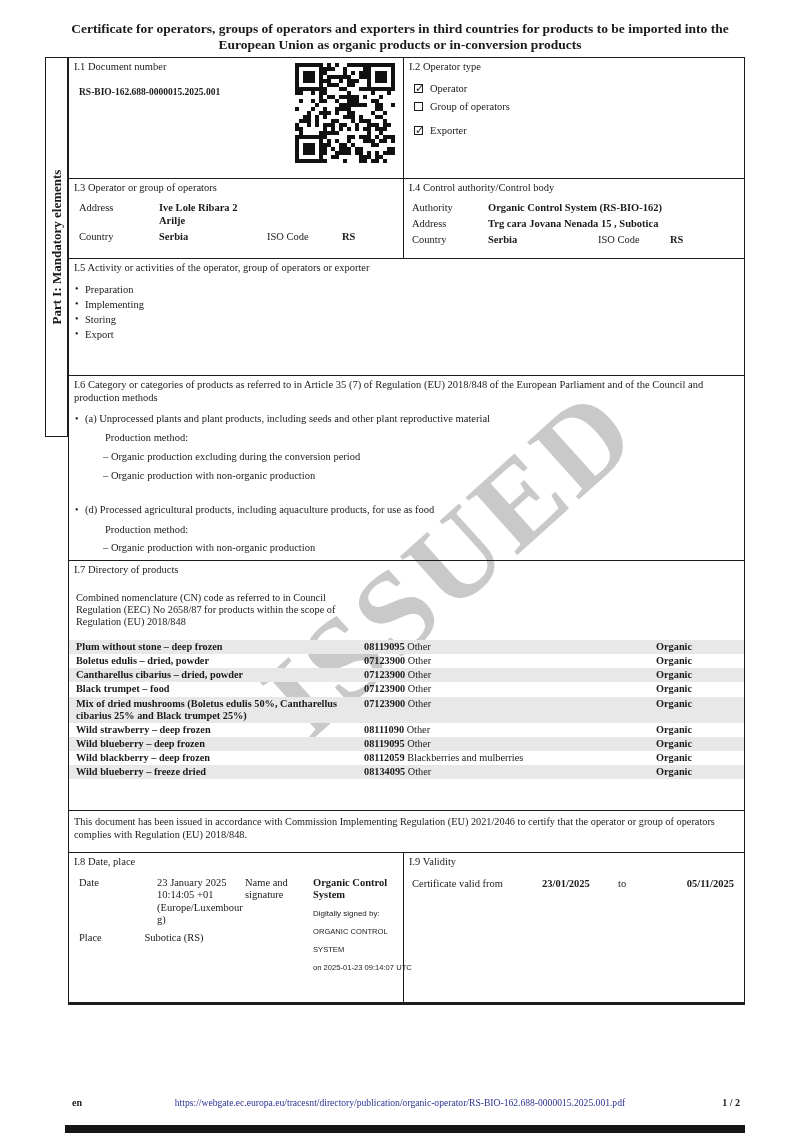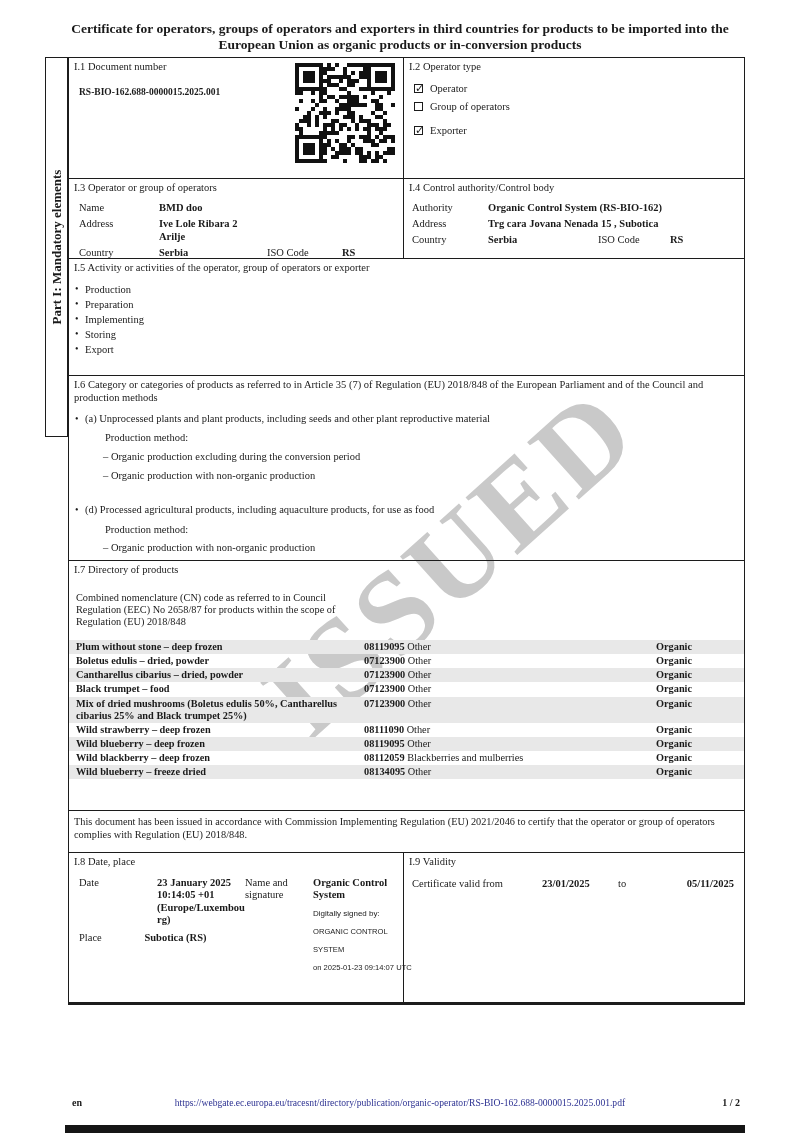--- a/index.html
+++ b/index.html
@@ -98,21 +98,21 @@
   .pc.status { font-weight:bold; }
 
   
   .statement { font-size:10.3px; line-height:1.25; padding:5px 8px 0 5px; }
 
   
   .i8-body { display:flex; margin:8px 0 0 10px; font-size:10.5px; }
   .i8-left { width:166px; }
   .i8-row { display:flex; margin-bottom:5px; }
   .i8-row .k { width:78px; }
-  .i8-row .v { width:88px; font-weight:bold; line-height:1.2; overflow-wrap:anywhere; }
+  .i8-row .v { width:88px; font-weight:normal; line-height:1.2; overflow-wrap:anywhere; }
   .i8-right { display:flex; }
   .nsl { width:64px; line-height:1.2; }
   .sig { width:104px; margin-left:4px; }
   .signer { font-weight:bold; line-height:1.2; }
   .sig-small { font-family:"Liberation Sans", sans-serif; font-size:7.6px; color:#222; margin-top:9px; }
   .sig-small.first { font-size:8px; margin-top:7px; }
 
   
   .i9-body { display:flex; margin:9px 0 0 8px; font-size:10.5px; }
   .i9-body .k { width:130px; }
@@ -486,24 +486,20 @@
             </div>
           </div>
       </div>
     </div>
 
     <div class="row split" style="height:80px;">
       <div class="cell-l">
         <div class="sec-label">I.3 Operator or group of operators</div>
         <div class="i3-body">
           <div class="kv">
-            <span class="k">Name</span>
-            <span class="v">BMD doo</span>
-          </div>
-          <div class="kv">
             <span class="k">Address</span>
             <span class="v">
               <span style="display:block">Ive Lole Ribara 2</span>
               <span style="display:block">Arilje</span>
             </span>
           </div>
           <div class="kv">
             <span class="k">Country</span>
             <span class="v country-v">Serbia</span>
             <span class="iso-k">ISO Code</span>
@@ -528,21 +524,20 @@
             <span class="iso-k">ISO Code</span>
             <span class="v">RS</span>
           </div>
         </div>
       </div>
     </div>
 
     <div class="row" style="height:117px;">
       <div class="sec-label">I.5 Activity or activities of the operator, group of operators or exporter</div>
       <div class="bullets">
-          <div class="bullet-item">Production</div>
           <div class="bullet-item">Preparation</div>
           <div class="bullet-item">Implementing</div>
           <div class="bullet-item">Storing</div>
           <div class="bullet-item">Export</div>
         </div>
     </div>
 
     <div class="row" style="height:185px;">
       <div class="sec-label" style="width:98%;">I.6 Category or categories of products as referred to in Article 35 (7) of Regulation (EU) 2018/848 of the European Parliament and of the Council  and production methods</div>
       <div class="cats">

